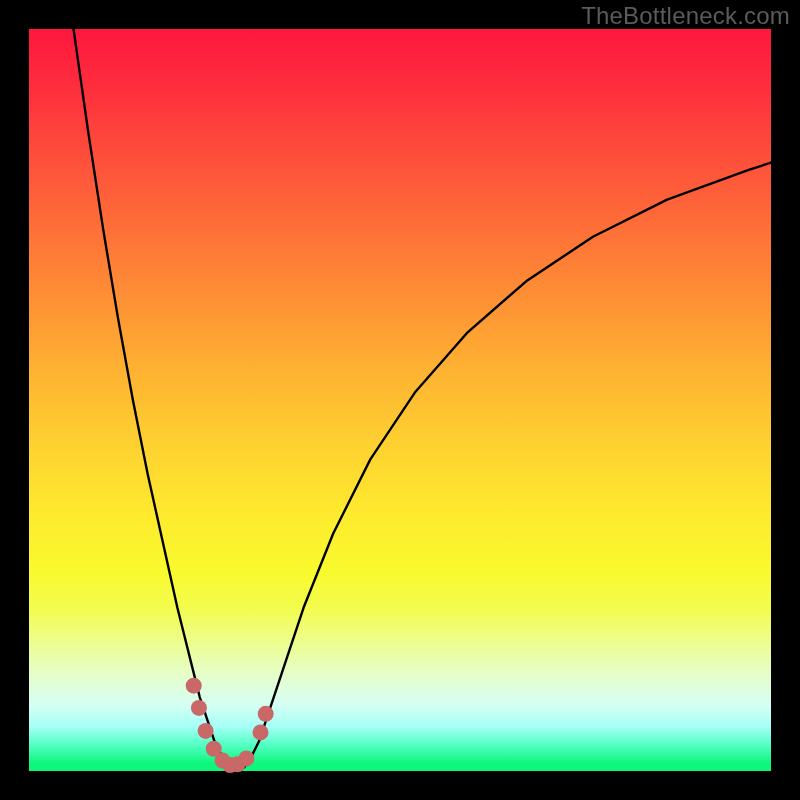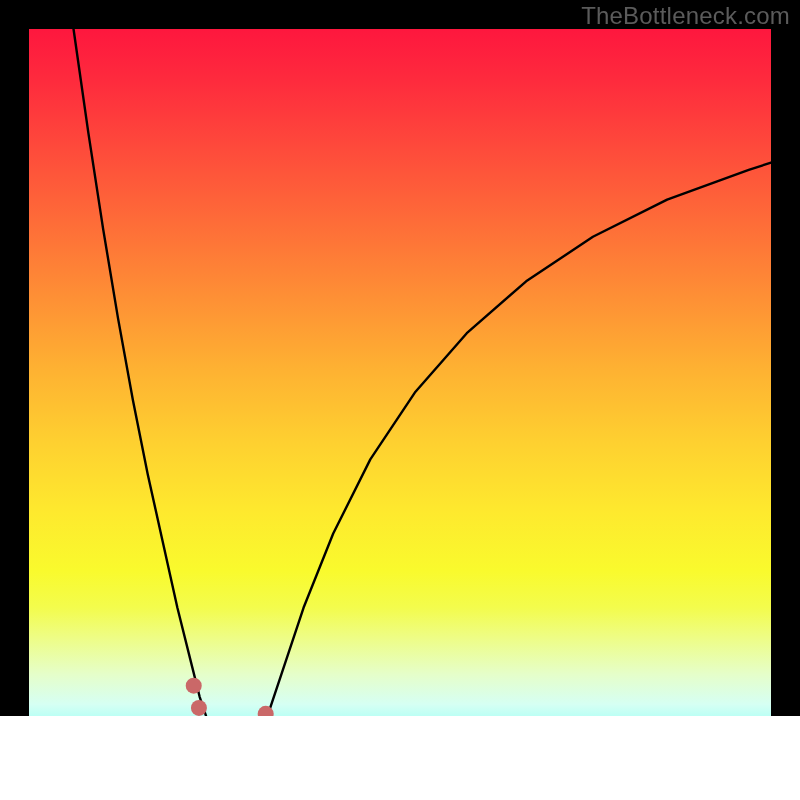--- a/index.html
+++ b/index.html
@@ -2,21 +2,21 @@
 <html><head>
 <meta charset="utf-8">
 <style>
   body {
     margin: 0;
     padding: 0;
     background: #fff;
   }
   .frame {
     width: 800px;
-    height: 716px;
+    height: 800px;
     position: relative;
     background: #000;
     overflow: hidden;
   }
   .watermark {
     position: absolute;
     top: 2px;
     right: 10px;
     font-family: Arial, Helvetica, sans-serif;
     font-size: 24px;

